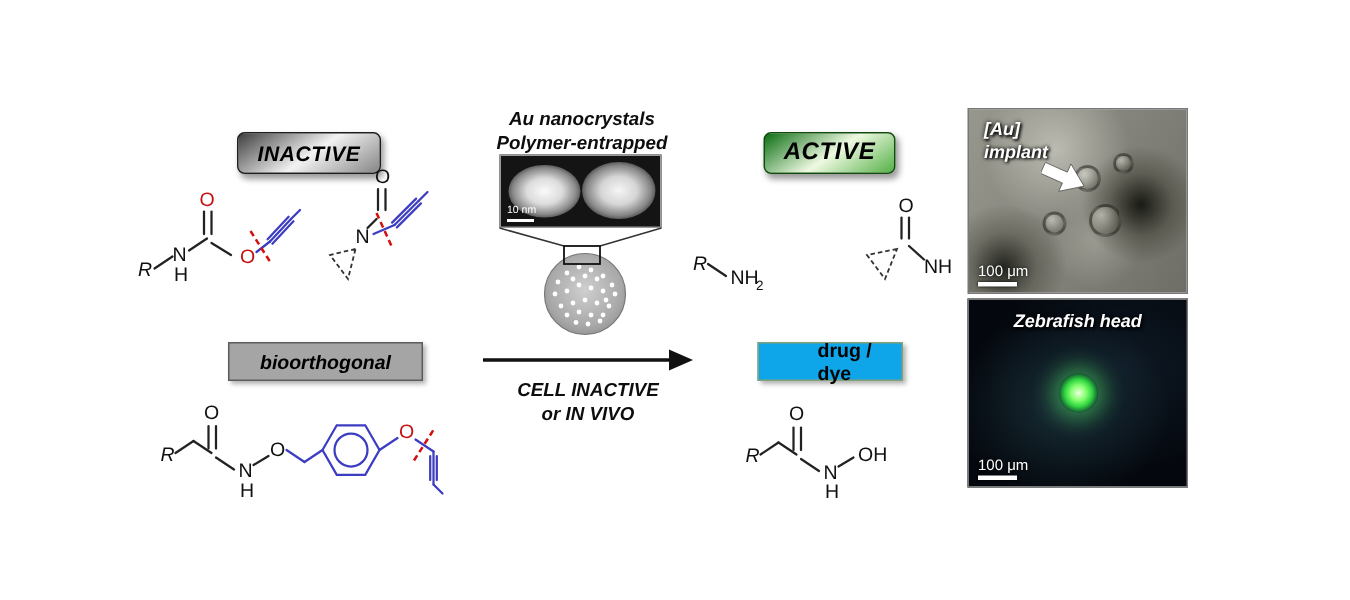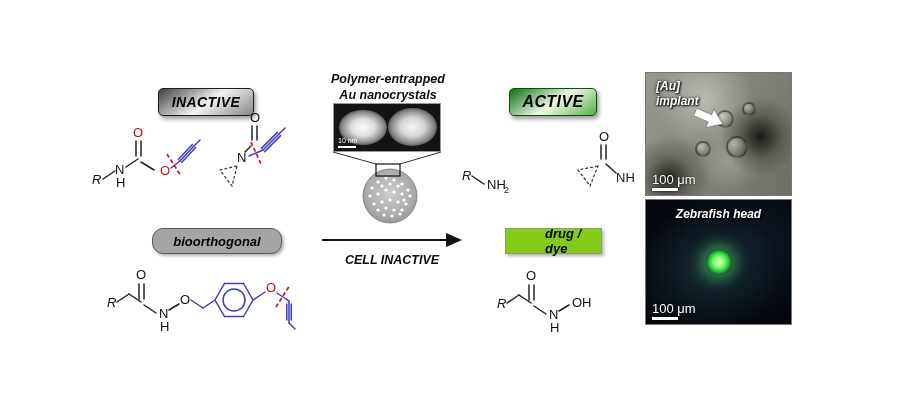--- a/index.html
+++ b/index.html
@@ -12,22 +12,22 @@
   .badge-inactive { border:1px solid #1e1e1e; font-size:14px; letter-spacing:.4px;
            background:linear-gradient(145deg,#3f3f3f 0%,#f2f2f2 52%,#858585 100%);
            box-shadow:2px 3px 4px rgba(0,0,0,.4); }
   .badge-active { border:1px solid #104d0c; font-size:16px; letter-spacing:.4px;
            background:linear-gradient(145deg,#0b6e13 0%,#eef9e2 52%,#54b046 100%);
            box-shadow:2px 3px 4px rgba(0,0,0,.4); }
 
   .box-gray { background:#a5a5a5; border:1px solid #5c5c5c; box-shadow:2px 2px 3px rgba(0,0,0,.3);
            font-weight:bold; font-style:italic; font-size:13px; color:#000;
            display:flex; align-items:center; justify-content:center; }
-  .box-green { background:#84cc16; border:1px solid #84a077; box-shadow:2px 2px 3px rgba(0,0,0,.3);
-           font-weight:bold; font-style:italic; font-size:13px; color:#000;
+  .box-green { background:#0ea5e9; border:1px solid #84a077; box-shadow:2px 2px 3px rgba(0,0,0,.3);
+           font-weight:bold; font-size:13px; color:#000;
            display:flex; align-items:center; justify-content:center;padding-left:39px; }
 
   .caption { font-weight:bold; font-style:italic; font-size:12.5px; line-height:1.3;
              text-align:center; color:#0d0d0d; }
 
   
   .tem { background:#141414; border:1px solid #9a9a9a; overflow:hidden; }
   .blob { position:absolute; border-radius:50%; }
   .blob.a { left:5%; top:12%; width:45%; height:76%;
      background:radial-gradient(ellipse at 50% 50%, #fafafa 0%, #dcdcdc 35%, #8a8a8a 62%, rgba(30,30,30,0) 85%); }
@@ -48,21 +48,21 @@
      background:radial-gradient(circle at 35% 30%, rgba(240,240,230,.5), rgba(90,90,80,.25) 70%); }
   .micro-bottom { background:
      radial-gradient(ellipse at 42% 58%, rgba(40,75,85,.5) 0%, rgba(0,0,0,0) 62%),
      radial-gradient(ellipse at 72% 35%, rgba(25,45,62,.45) 0%, rgba(0,0,0,0) 65%),
      #04070d; padding-left: 16px; }
   .glow { position:absolute; border-radius:50%;
      background:radial-gradient(circle at 50% 50%, #eeffdf 0%, #83ff6e 28%, #2fd341 50%, rgba(25,150,55,.5) 70%, rgba(0,0,0,0) 80%);
      box-shadow:0 0 14px 5px rgba(90,255,110,.45); }
   .micro-label { position:absolute; color:#fff; font-weight:bold; font-style:italic;
      font-size:12px; line-height:1.25; text-shadow:0 0 3px #000, 1px 1px 2px #000; }
-  .micro-scale { position:absolute; left:6px; bottom:4px; color:#fff; font-size:13px;
+  .micro-scale { position:absolute; left:6px; bottom:4px; color:#fff; font-size:10px;
      text-shadow:0 0 2px #000; }
   .micro-scale .bar { width:26px; height:3px; background:#fff; margin-top:1px; box-shadow:0 0 2px #000; }
 
   
   svg text { font-family:"Liberation Sans",sans-serif; }
   .atom { font-size:13px; fill:#111; }
   .atom.red { fill:#c41111; }
   .atom.small { font-size:9px; }
   .atom.it { font-style:italic; }
   .bk { stroke:#222; stroke-width:1.5; fill:none; stroke-linecap:round; }
@@ -78,22 +78,22 @@
 
   <div class="abs badge badge-inactive" style="left:158px; top:88px; width:96px; height:28px;">
     <span>INACTIVE</span>
   </div>
 
   <div class="abs badge badge-active" style="left:509px; top:88px; width:88px; height:28px;">
     <span>ACTIVE</span>
   </div>
 
   <div class="abs caption" style="left:312px; top:71px; width:152px;">
+    <div>Au nanocrystals</div>
     <div>Polymer-entrapped</div>
-    <div>Au nanocrystals</div>
   </div>
 
   <div class="abs tem" style="left:333px; top:103px; width:108px; height:49px;">
     <div class="blob a"></div>
     <div class="blob b"></div>
     <div class="tem-scale">
       <span>10 nm</span>
       <div class="bar"></div>
     </div>
   </div>
@@ -142,23 +142,24 @@
     <rect x="46" y="14" width="24" height="12" fill="none" stroke="#111" stroke-width="1.2"></rect>
   </svg>
 
   <svg class="abs" style="left:320px; top:230px;" width="145" height="20" viewBox="0 0 145 20">
     <line x1="2" y1="10" x2="126" y2="10" stroke="#111" stroke-width="2.2"></line>
     <polygon points="126,3 142,10 126,17" fill="#111"></polygon>
   </svg>
 
   <div class="abs caption" style="left:316px; top:252px; width:152px;">
     <div>CELL INACTIVE</div>
-  </div>
-
-  <div class="abs box-gray" style="left:152px; top:228px; width:130px; height:26px;border-radius:11px;">
+    <div>or  IN VIVO</div>
+  </div>
+
+  <div class="abs box-gray" style="left:152px; top:228px; width:130px; height:26px;">
     <span>bioorthogonal</span>
   </div>
 
   <div class="abs box-green" style="left:505px; top:228px; width:97px; height:26px;">
     <span>drug / dye</span>
   </div>
 
   <svg class="abs" style="left:88px; top:122px;" width="130" height="100" viewBox="0 0 130 100">
     <text class="atom it" x="4" y="62">R</text>
     <line class="bk" x1="15" y1="57" x2="27" y2="49"></line>

